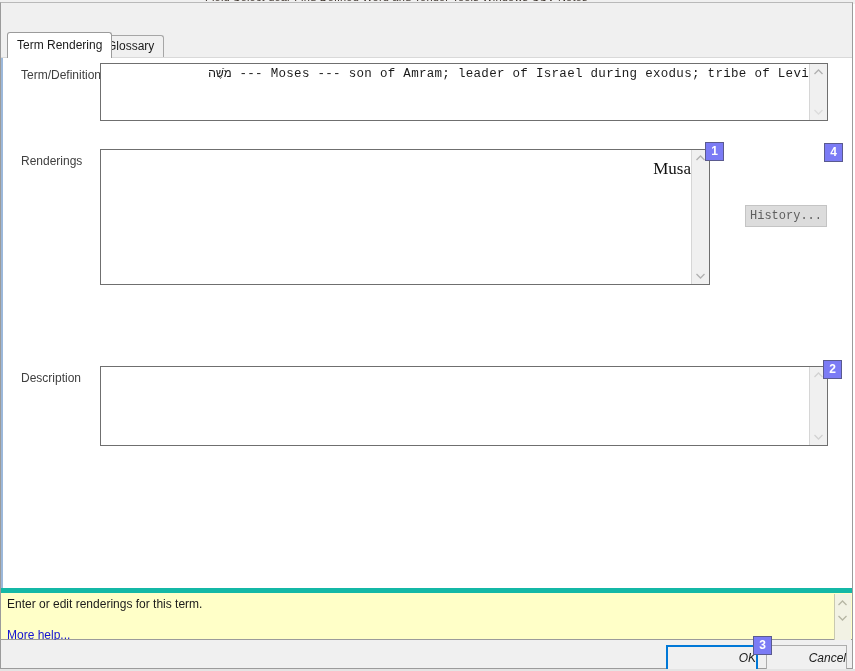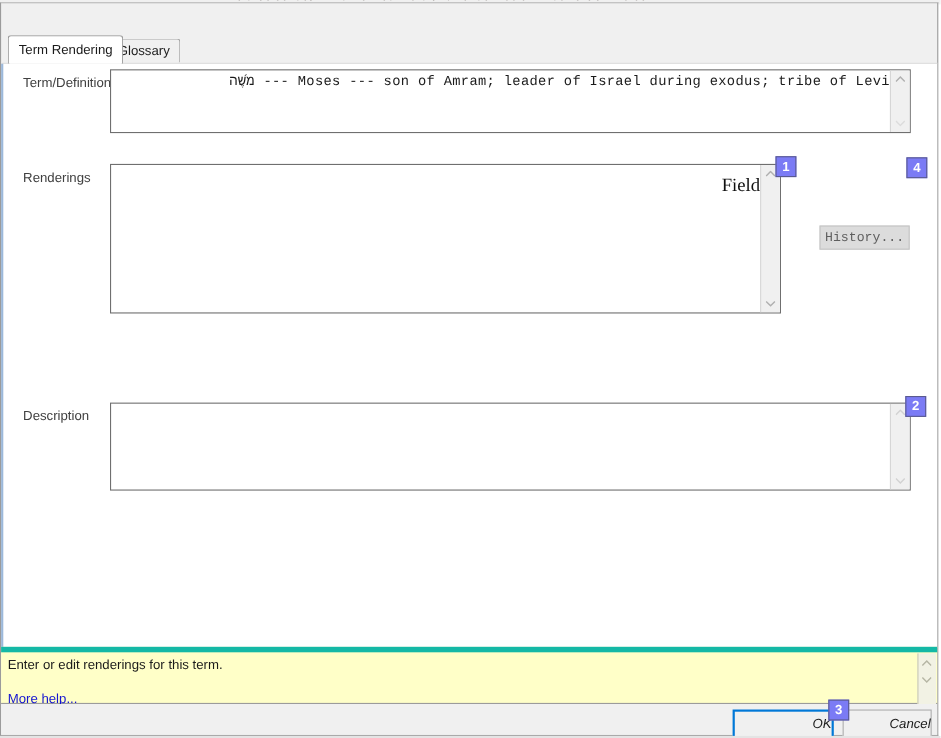--- a/index.html
+++ b/index.html
@@ -309,21 +309,21 @@
           <svg width="9" height="6" viewBox="0 0 9 6">
               <path d="M0.5 1 L4.5 5 L8.5 1" stroke="#dcdcdc" stroke-width="1.3" fill="none"></path>
             </svg>
         </div>
       </div>
     </div>
 
     <div class="field-label" style="left:20px; top:96px;">Renderings</div>
     <div class="textbox" style="left:99px; top:91px; width:610px; height:136px;">
       <div class="content" style="left:6px; top:8px;">
-        <div class="serif-text">Field</div>
+        <div class="serif-text">Musa</div>
       </div>
       <div class="vscroll">
         <div class="arrow up">
           <svg width="9" height="6" viewBox="0 0 9 6">
               <path d="M0.5 5 L4.5 1 L8.5 5" stroke="#b0b0b0" stroke-width="1.3" fill="none"></path>
             </svg>
         </div>
         <div class="arrow down">
           <svg width="9" height="6" viewBox="0 0 9 6">
               <path d="M0.5 1 L4.5 5 L8.5 1" stroke="#b0b0b0" stroke-width="1.3" fill="none"></path>

